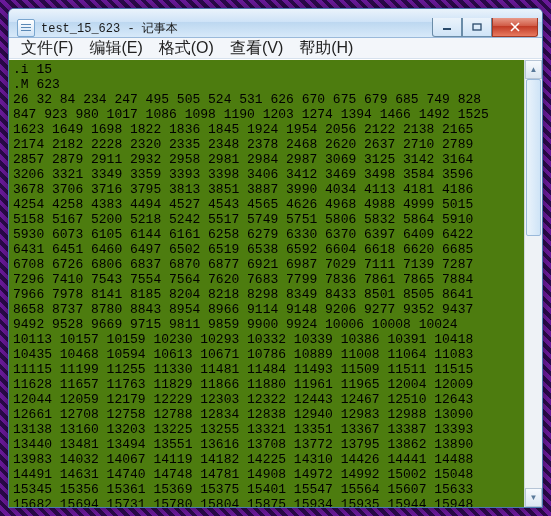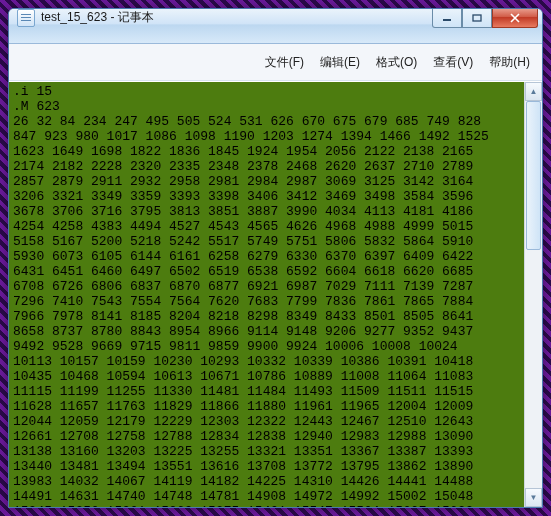--- a/index.html
+++ b/index.html
@@ -16,23 +16,24 @@
     border:1px solid #4a7ab0;
     border-radius:6px 6px 0 0;
     box-shadow:0 0 10px rgba(0,0,0,.4);
     display:flex;flex-direction:column;
     overflow:hidden;
   }
   .titlebar{
     height:28px;
     background:linear-gradient(#eaf3fb,#cfe3f7 45%,#bcd7f0 46%,#d7e9f9);
     border-bottom:1px solid #9ab9da;
-    display:flex;align-items:flex-start;
-    padding:0 4px 6px 8px;
+    display:flex;align-items:flex-end;
+    padding:0 4px 0 8px;
     position:relative;
+    font-family:Liberation Mono, monospace;
   }
   .titlebar .icon{
     width:16px;height:16px;margin-right:6px;
     background:linear-gradient(#fff,#cfe3f7);
     border:1px solid #7aa6cf;border-radius:2px;
     position:relative;
   }
   .titlebar .icon::after{
     content:"";position:absolute;left:3px;right:3px;top:4px;height:1px;background:#5a88b5;
     box-shadow:0 3px 0 #5a88b5,0 6px 0 #5a88b5;
@@ -51,22 +52,22 @@
     width:44px;border-radius:0 0 3px 0;
     background:linear-gradient(#e89a8a,#d05a45 45%,#c03a25 46%,#e87a60);
     color:#fff;border-color:#a03a25;
   }
   .winbtn svg{display:block;}
   .menubar{
     height:20px;
     background:#f3f6fa;
     border-bottom:1px solid #d7e2ee;
     display:flex;align-items:center;
-    padding:8px 4px;
-    font-size:12px;color:#222;justify-content:flex-end;
+    padding:0 4px;
+    font-size:16px;color:#222;
   }
   .menuitem{padding:1px 8px;cursor:default;}
   .content-wrap{
     flex:1;display:flex;overflow:hidden;
     border-top:1px solid #fff;
   }
   .content{
     flex:1;
     padding:2px 4px;
     font-family:"SimSun","Courier New",monospace;

